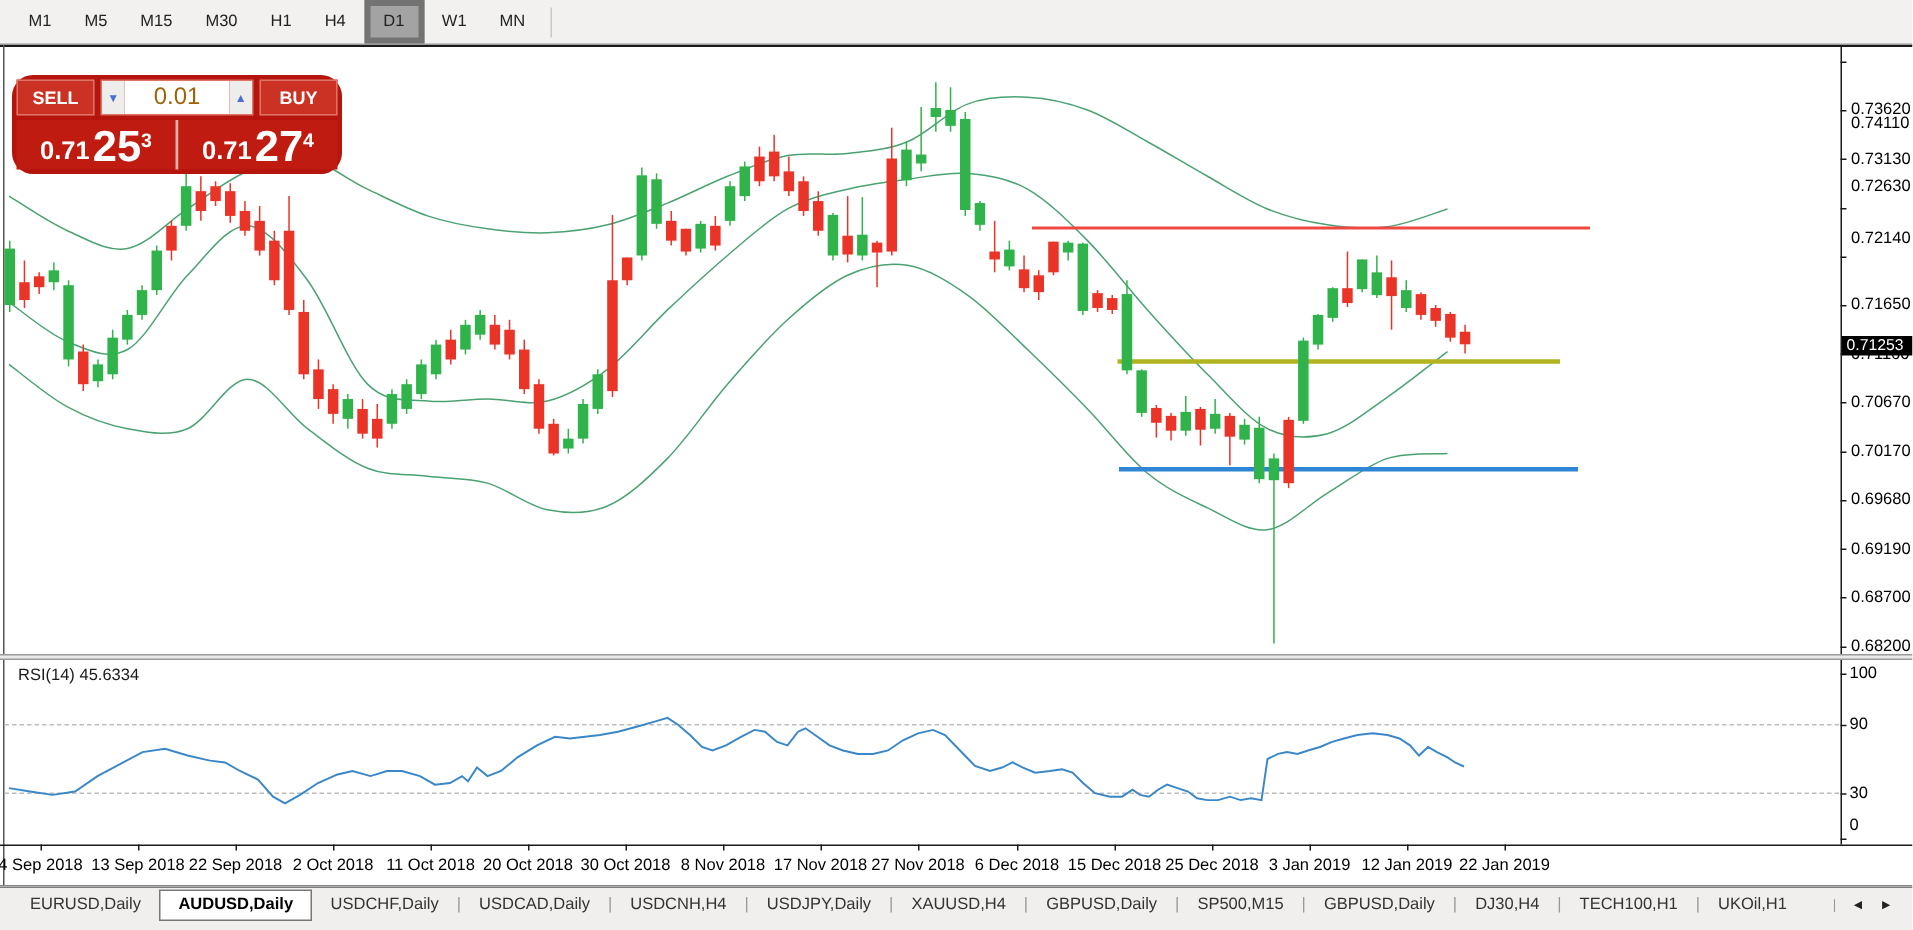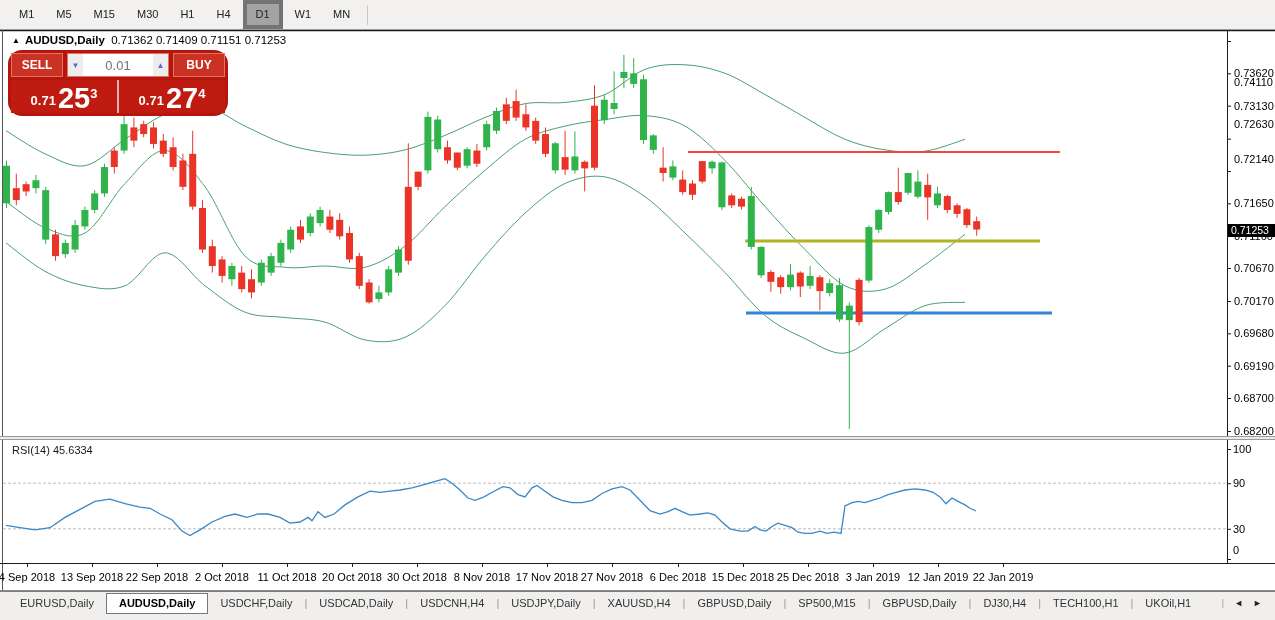--- a/index.html
+++ b/index.html
@@ -20,26 +20,26 @@
   #symtitle b{font-weight:bold;}
   
   #tpanel{position:absolute;left:8px;top:50px;width:220px;height:66px;background:#b5150c;
     z-index:4;padding:3px;box-sizing:border-box;border-radius:14px;}
   #tp-row1{display:flex;height:24px;}
   .tpbtn{width:52px;height:24px;background:#cb3224;border:1px solid #dd7468;color:#fff;
     font-size:12px;font-weight:bold;display:flex;align-items:center;justify-content:center;box-sizing:border-box;}
   #volgrp{flex:1;display:flex;margin:0 4px;height:24px;border:1px solid #dd7468;box-sizing:border-box;}
   .spin{width:15px;background:#efedeb;border:0;color:#4a6fd4;font-size:8px;display:flex;
     align-items:center;justify-content:center;}
-  #volval{flex:1;background:#fff;color:#737373;font-size:13px;display:flex;align-items:center;
+  #volval{flex:1;background:#fff;color:#a16207;font-size:16px;display:flex;align-items:center;
     justify-content:center;}
   #tp-row2{display:flex;height:33px;margin-top:3px;}
   .pcell{flex:1;background:#c01b10;color:#fff;display:flex;align-items:flex-end;
     justify-content:center;padding-bottom:2px;}
-  .pcell .sm{font-size:13px;font-weight:bold;margin-right:2px;line-height:14px;padding-bottom:3px;}
+  .pcell .sm{font-size:17px;font-weight:bold;margin-right:2px;line-height:14px;padding-bottom:3px;}
   .pcell .big{font-size:29px;font-weight:bold;line-height:26px;}
   .pcell .sup{font-size:13px;font-weight:bold;line-height:10px;padding-bottom:12px;}
   #pdivider{width:2px;background:#e7b0a9;}
   
   .pxlabel{position:absolute;left:1234px;font-size:11px;color:#000;z-index:2;}
   #pbadge{position:absolute;left:1228px;width:47px;height:13px;background:#000;color:#fff;
     font-size:10.5px;line-height:13px;padding-left:3px;z-index:3;box-sizing:border-box;}
   .rslabel{position:absolute;left:1233px;font-size:11px;color:#000;z-index:2;}
   .dlabel{position:absolute;top:571px;font-size:11px;color:#000;transform:translateX(-50%);z-index:2;white-space:nowrap;}
   #rsititle{position:absolute;left:12px;top:444px;font-size:11px;color:#1a1a1a;z-index:2;}
@@ -523,23 +523,20 @@
         <g>
           <line x1="976.7" y1="216.53299492385779" x2="976.7" y2="235.67005076142135" stroke="#ea3428" stroke-width="1"></line>
           <rect x="973.2" y="221.15228426395956" width="7" height="8.380710659898426" fill="#ea3428"></rect>
         </g>
       </g>
       <line x1="3" y1="483.2" x2="1227" y2="483.2" stroke="#bdbdbd" stroke-width="1" stroke-dasharray="3,2"></line>
       <line x1="3" y1="528.8" x2="1227" y2="528.8" stroke="#bdbdbd" stroke-width="1" stroke-dasharray="3,2"></line>
       <polyline points="6,525.4 20,527.7 35,529.9 50,527.7 65,517.4 80,509.4 95,501.4 110,499.2 125,503.7 140,507.1 150,508.3 160,514.0 172,519.7 182,531.1 190,535.6 200,529.9 212,522.0 225,516.3 235,514.0 247,517.4 258,514.0 268,514.0 280,517.4 290,523.1 300,522.0 308,517.4 312,520.8 318,511.7 325,517.4 334,514.0 345,504.9 358,496.9 370,491.2 380,492.3 390,491.2 400,490.0 412,487.8 425,484.3 437,480.9 445,478.6 452,483.2 460,490.0 468,498.0 475,500.3 484,496.9 494,491.2 503,486.6 510,487.8 518,494.6 525,496.9 532,487.8 537,485.5 545,491.2 553,496.9 562,500.3 572,502.6 582,502.6 592,500.3 602,493.5 612,488.9 622,486.6 630,490.0 640,500.3 650,510.6 660,514.0 668,511.7 675,508.3 682,511.7 690,515.1 700,514.0 708,512.8 715,515.1 722,522.0 730,528.8 740,531.1 748,531.1 755,526.5 760,529.9 766,531.1 772,526.5 778,523.1 785,525.4 792,527.7 798,532.2 805,533.4 812,533.4 820,531.1 827,533.4 834,532.2 841,533.4 845,506.0 852,502.6 858,501.4 865,502.6 872,500.3 880,498.0 888,494.6 896,492.3 905,490.0 915,488.9 925,490.0 933,492.3 940,496.9 946,503.7 952,498.0 958,501.4 965,504.9 970,508.3 976,511.0" fill="none" stroke="#3a87c8" stroke-width="1.3"></polyline>
     </svg>
 
-  <div id="symtitle">
-    <span class="tri">▲</span><b>AUDUSD,Daily</b>&nbsp;&nbsp;<span>0.71362 0.71409 0.71151 0.71253</span>
-  </div>
 
   <div id="tpanel">
     <div id="tp-row1">
       <div class="tpbtn">SELL</div>
       <div id="volgrp">
         <div class="spin">▼</div>
         <div id="volval">0.01</div>
         <div class="spin">▲</div>
       </div>
       <div class="tpbtn">BUY</div>

